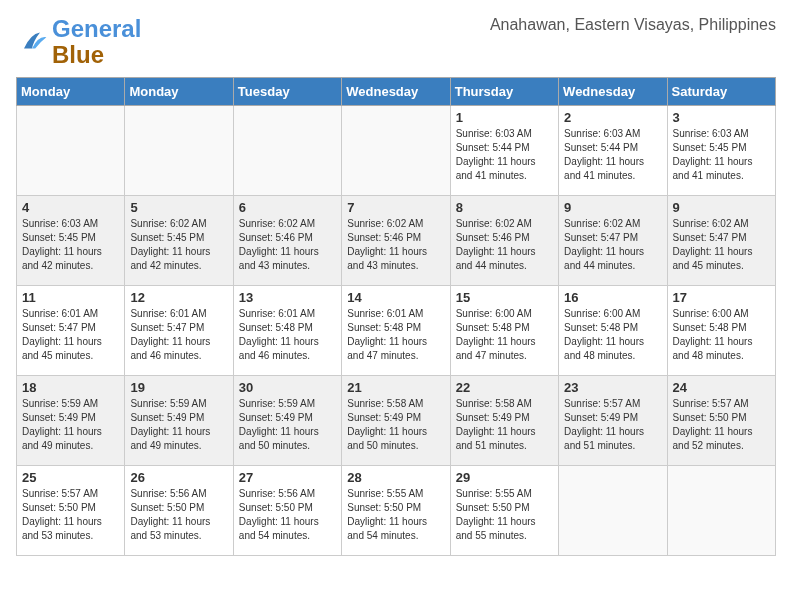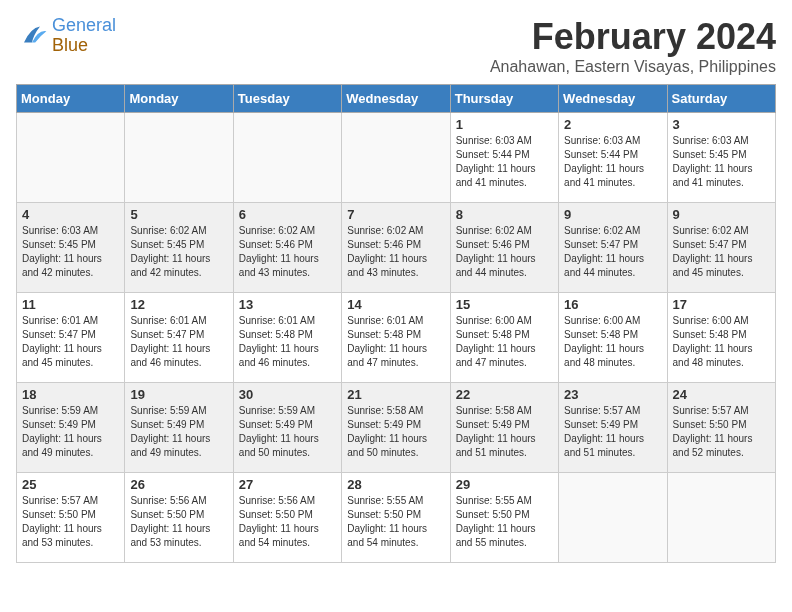--- a/index.html
+++ b/index.html
@@ -15,22 +15,22 @@
       justify-content: space-between;
       align-items: flex-start;
       margin-bottom: 8px;
     }
     .logo {
       display: flex;
       align-items: center;
       gap: 4px;
     }
     .logo-text {
-      font-size: 18px;
-      font-weight: normal;
+      font-size: 24px;
+      font-weight: bold;
       color: #333;
       line-height: 1.1;
     }
     .logo-text span {
       color: #4a90d9;
     }
     .logo-bird {
       width: 32px;
       height: 32px;
     }
@@ -100,21 +100,20 @@
     <svg class="logo-bird" viewBox="0 0 40 40">
       <path d="M10 28 Q18 10 30 8 Q22 18 20 28 Z" fill="#3a7ebf"></path>
       <path d="M20 28 Q28 12 38 14 Q30 20 24 28 Z" fill="#5aabef"></path>
     </svg>
     <div class="logo-text">
       <div><span>General</span></div>
       <div><span style="color:#a16207">Blue</span></div>
     </div>
   </div>
   <div class="title-area">
-    <div class="main-title">February 2024</div>
     <div class="subtitle">Anahawan, Eastern Visayas, Philippines</div>
   </div>
 </div>
 
 <table>
   <thead>
     <tr>
     <th>Monday</th>
         <th>Monday</th>
         <th>Tuesday</th>

